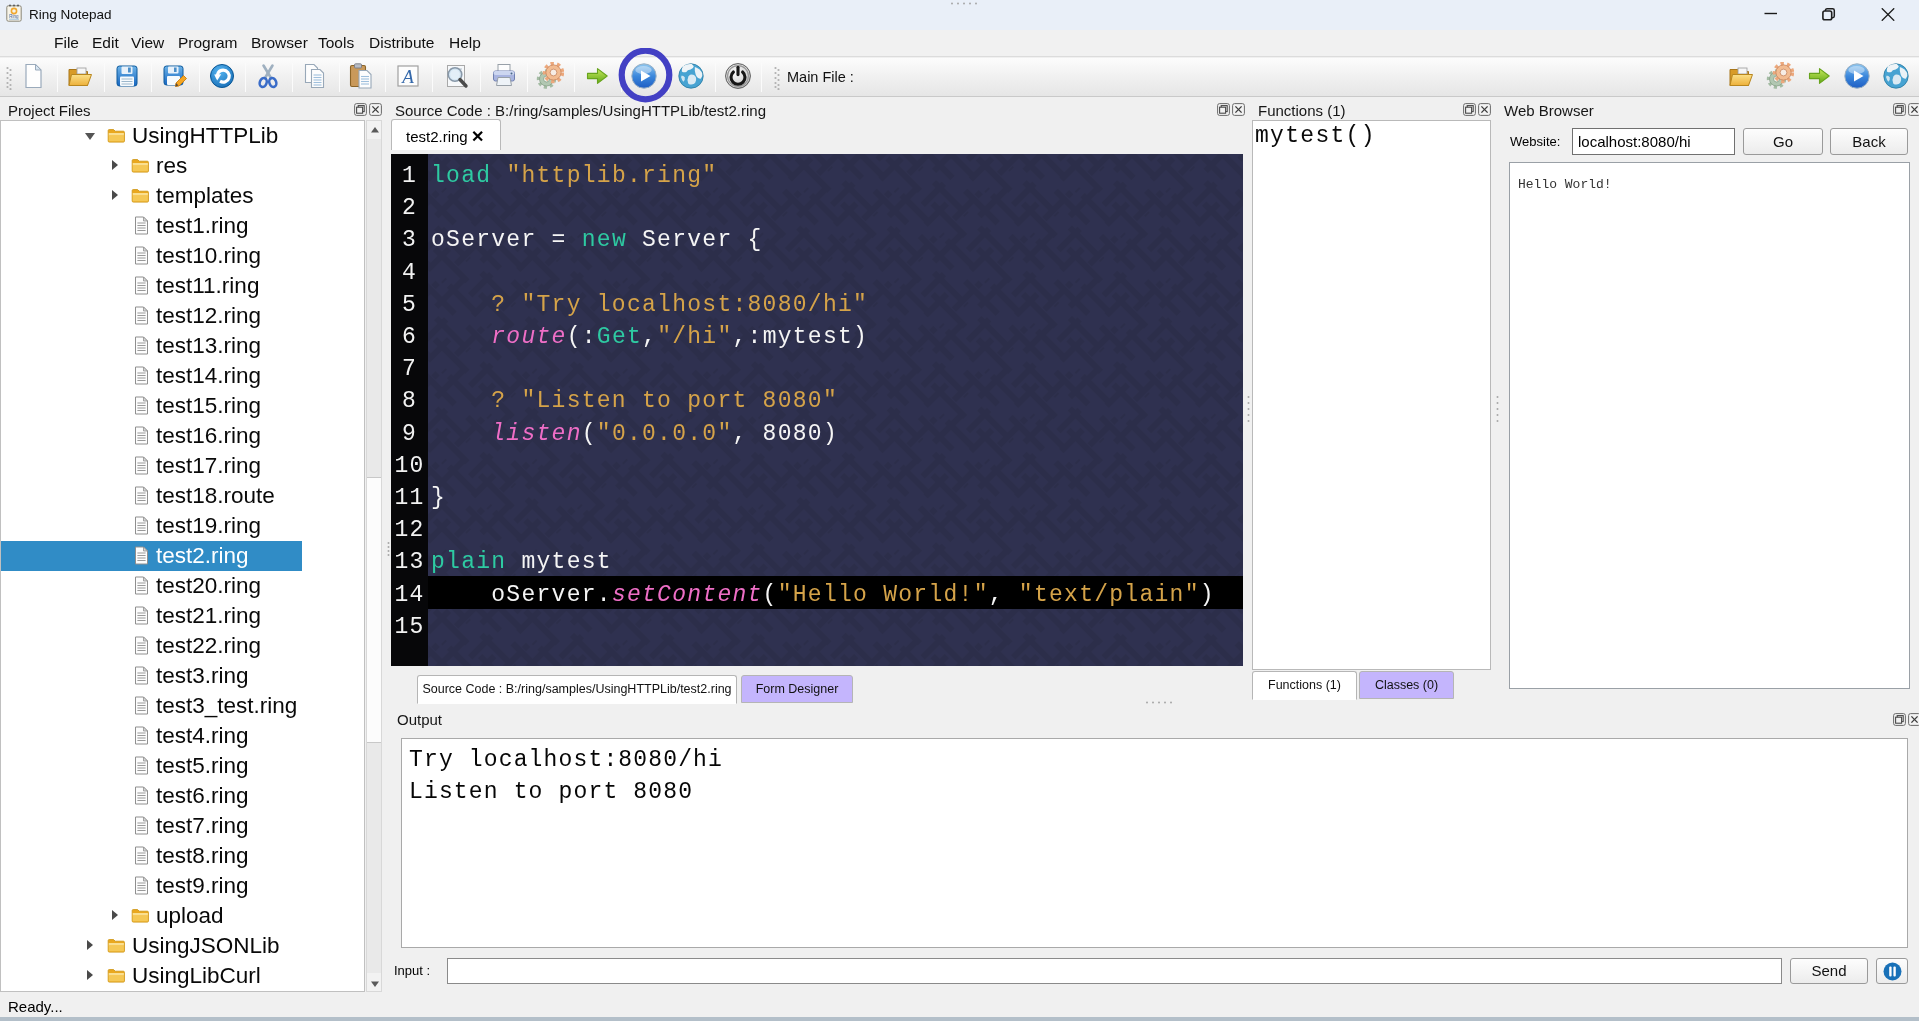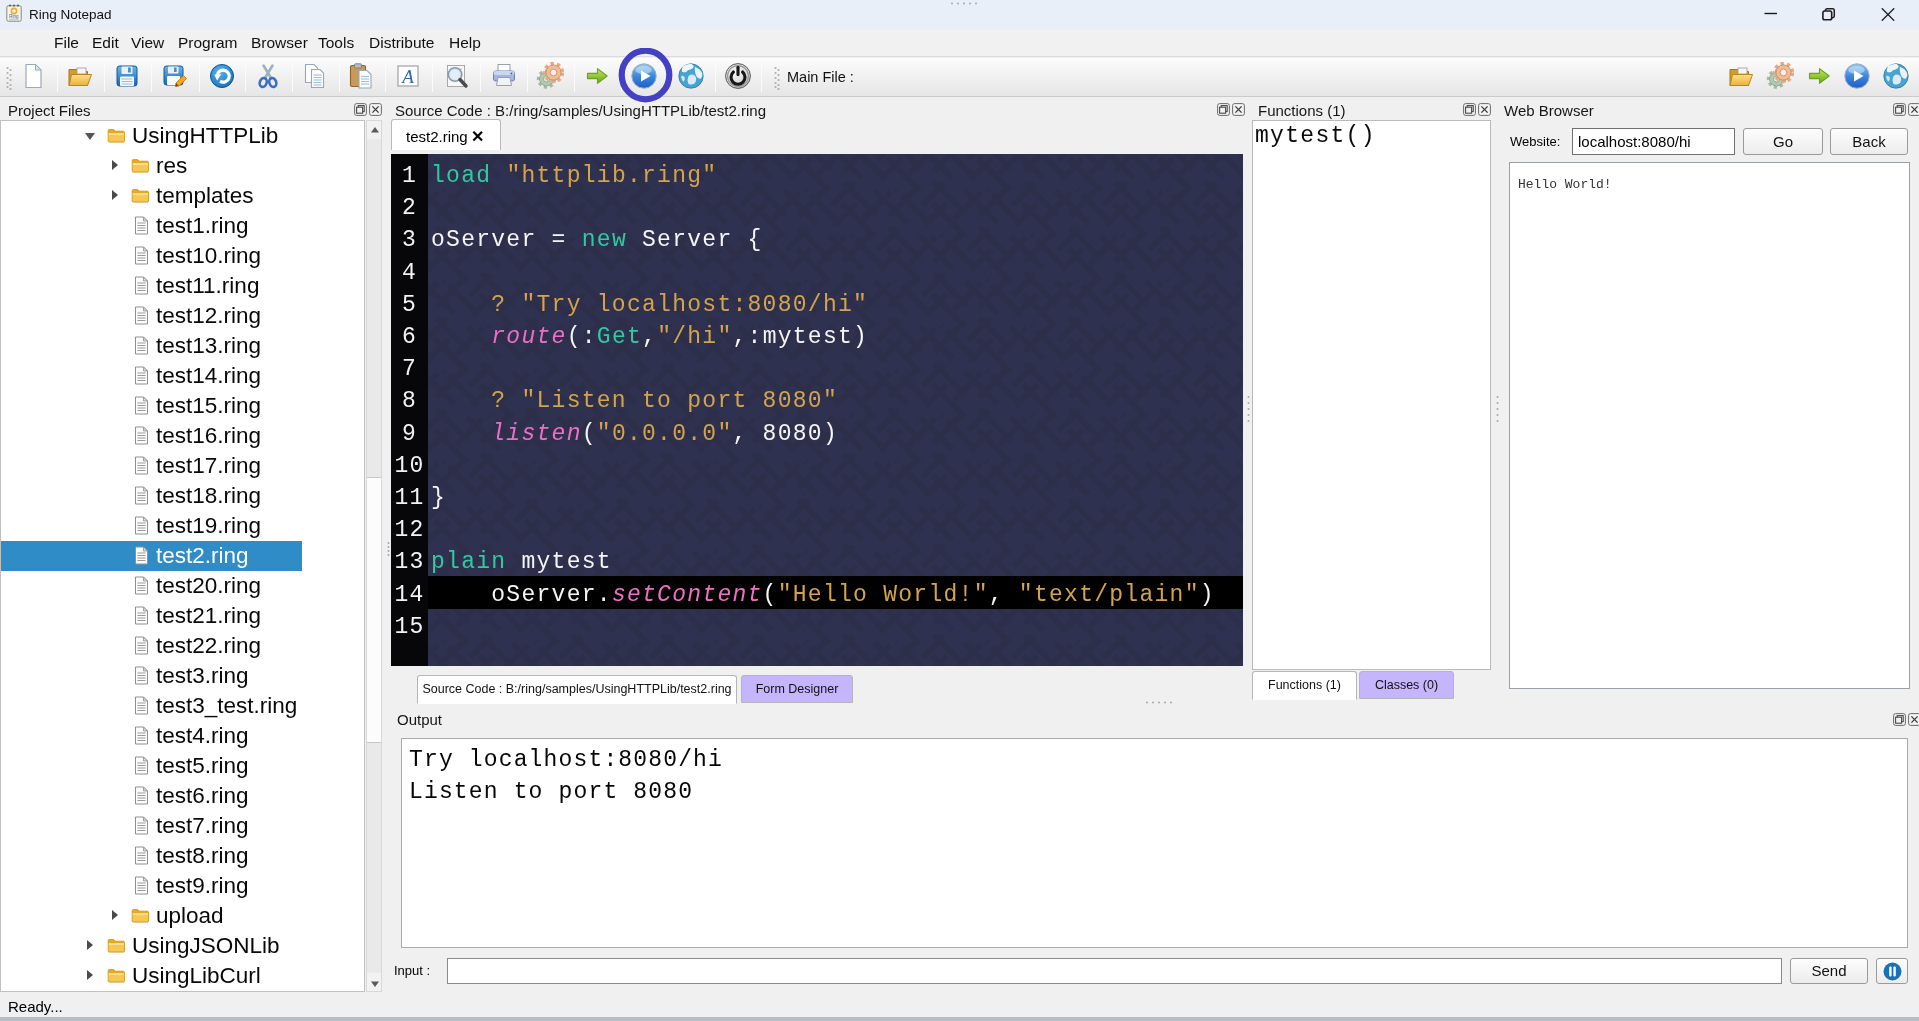--- a/index.html
+++ b/index.html
@@ -537,21 +537,21 @@
       <svg class="abs" style="left:133px;top:5px" width="15" height="19" viewBox="0 0 15 19">
         <path d="M1.5 1 L9.5 1 L13.5 5 L13.5 18 L1.5 18 Z" fill="#fdfdfd" stroke="#8f8f8f" stroke-width="1"></path>
         <path d="M9.5 1 L9.5 5 L13.5 5 Z" fill="#d8d8d8" stroke="#8f8f8f" stroke-width="0.8"></path>
         <g stroke="#9a9a9a" stroke-width="1">
           <line x1="3.4" y1="7" x2="11.6" y2="7"></line>
           <line x1="3.4" y1="9.5" x2="11.6" y2="9.5"></line>
           <line x1="3.4" y1="12" x2="11.6" y2="12"></line>
           <line x1="3.4" y1="14.5" x2="11.6" y2="14.5"></line>
         </g>
       </svg>
-      <span class="lbl" style="left:155px">test18.ring</span>
+      <span class="lbl" style="left:155px">test18.route</span>
     </div>
 <div class="trow" style="top:390px">
       <svg class="abs" style="left:133px;top:5px" width="15" height="19" viewBox="0 0 15 19">
         <path d="M1.5 1 L9.5 1 L13.5 5 L13.5 18 L1.5 18 Z" fill="#fdfdfd" stroke="#8f8f8f" stroke-width="1"></path>
         <path d="M9.5 1 L9.5 5 L13.5 5 Z" fill="#d8d8d8" stroke="#8f8f8f" stroke-width="0.8"></path>
         <g stroke="#9a9a9a" stroke-width="1">
           <line x1="3.4" y1="7" x2="11.6" y2="7"></line>
           <line x1="3.4" y1="9.5" x2="11.6" y2="9.5"></line>
           <line x1="3.4" y1="12" x2="11.6" y2="12"></line>
           <line x1="3.4" y1="14.5" x2="11.6" y2="14.5"></line>

